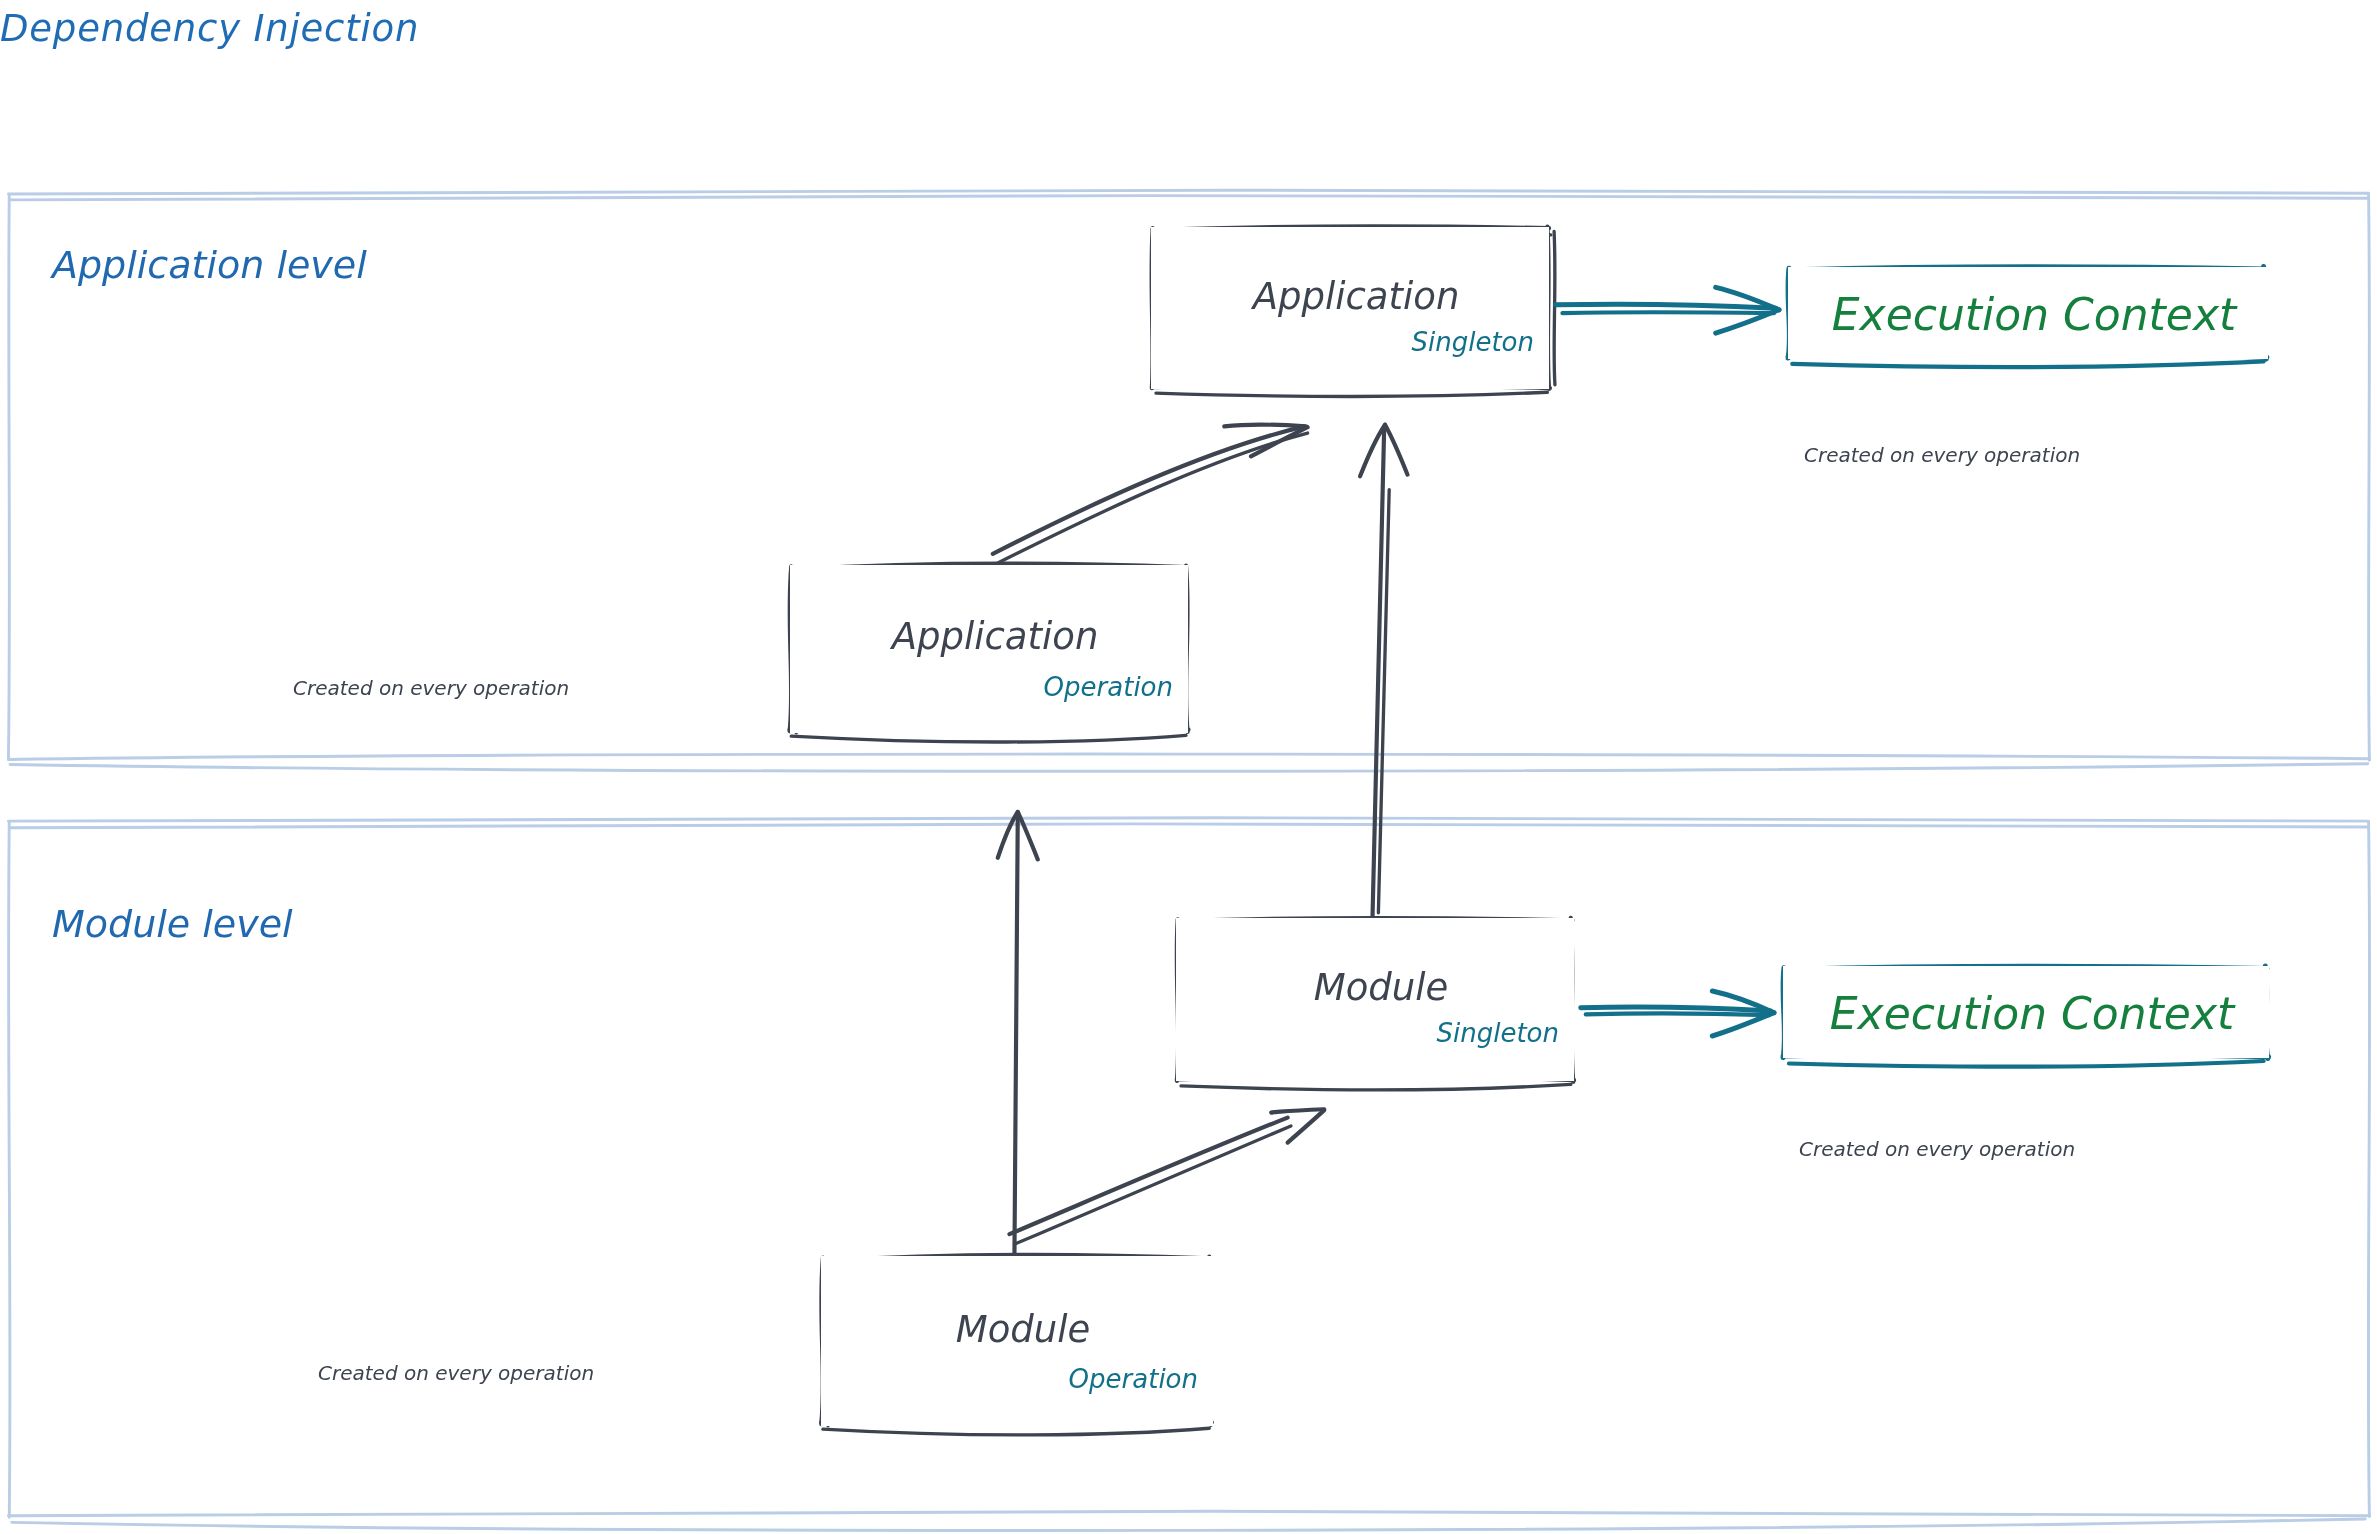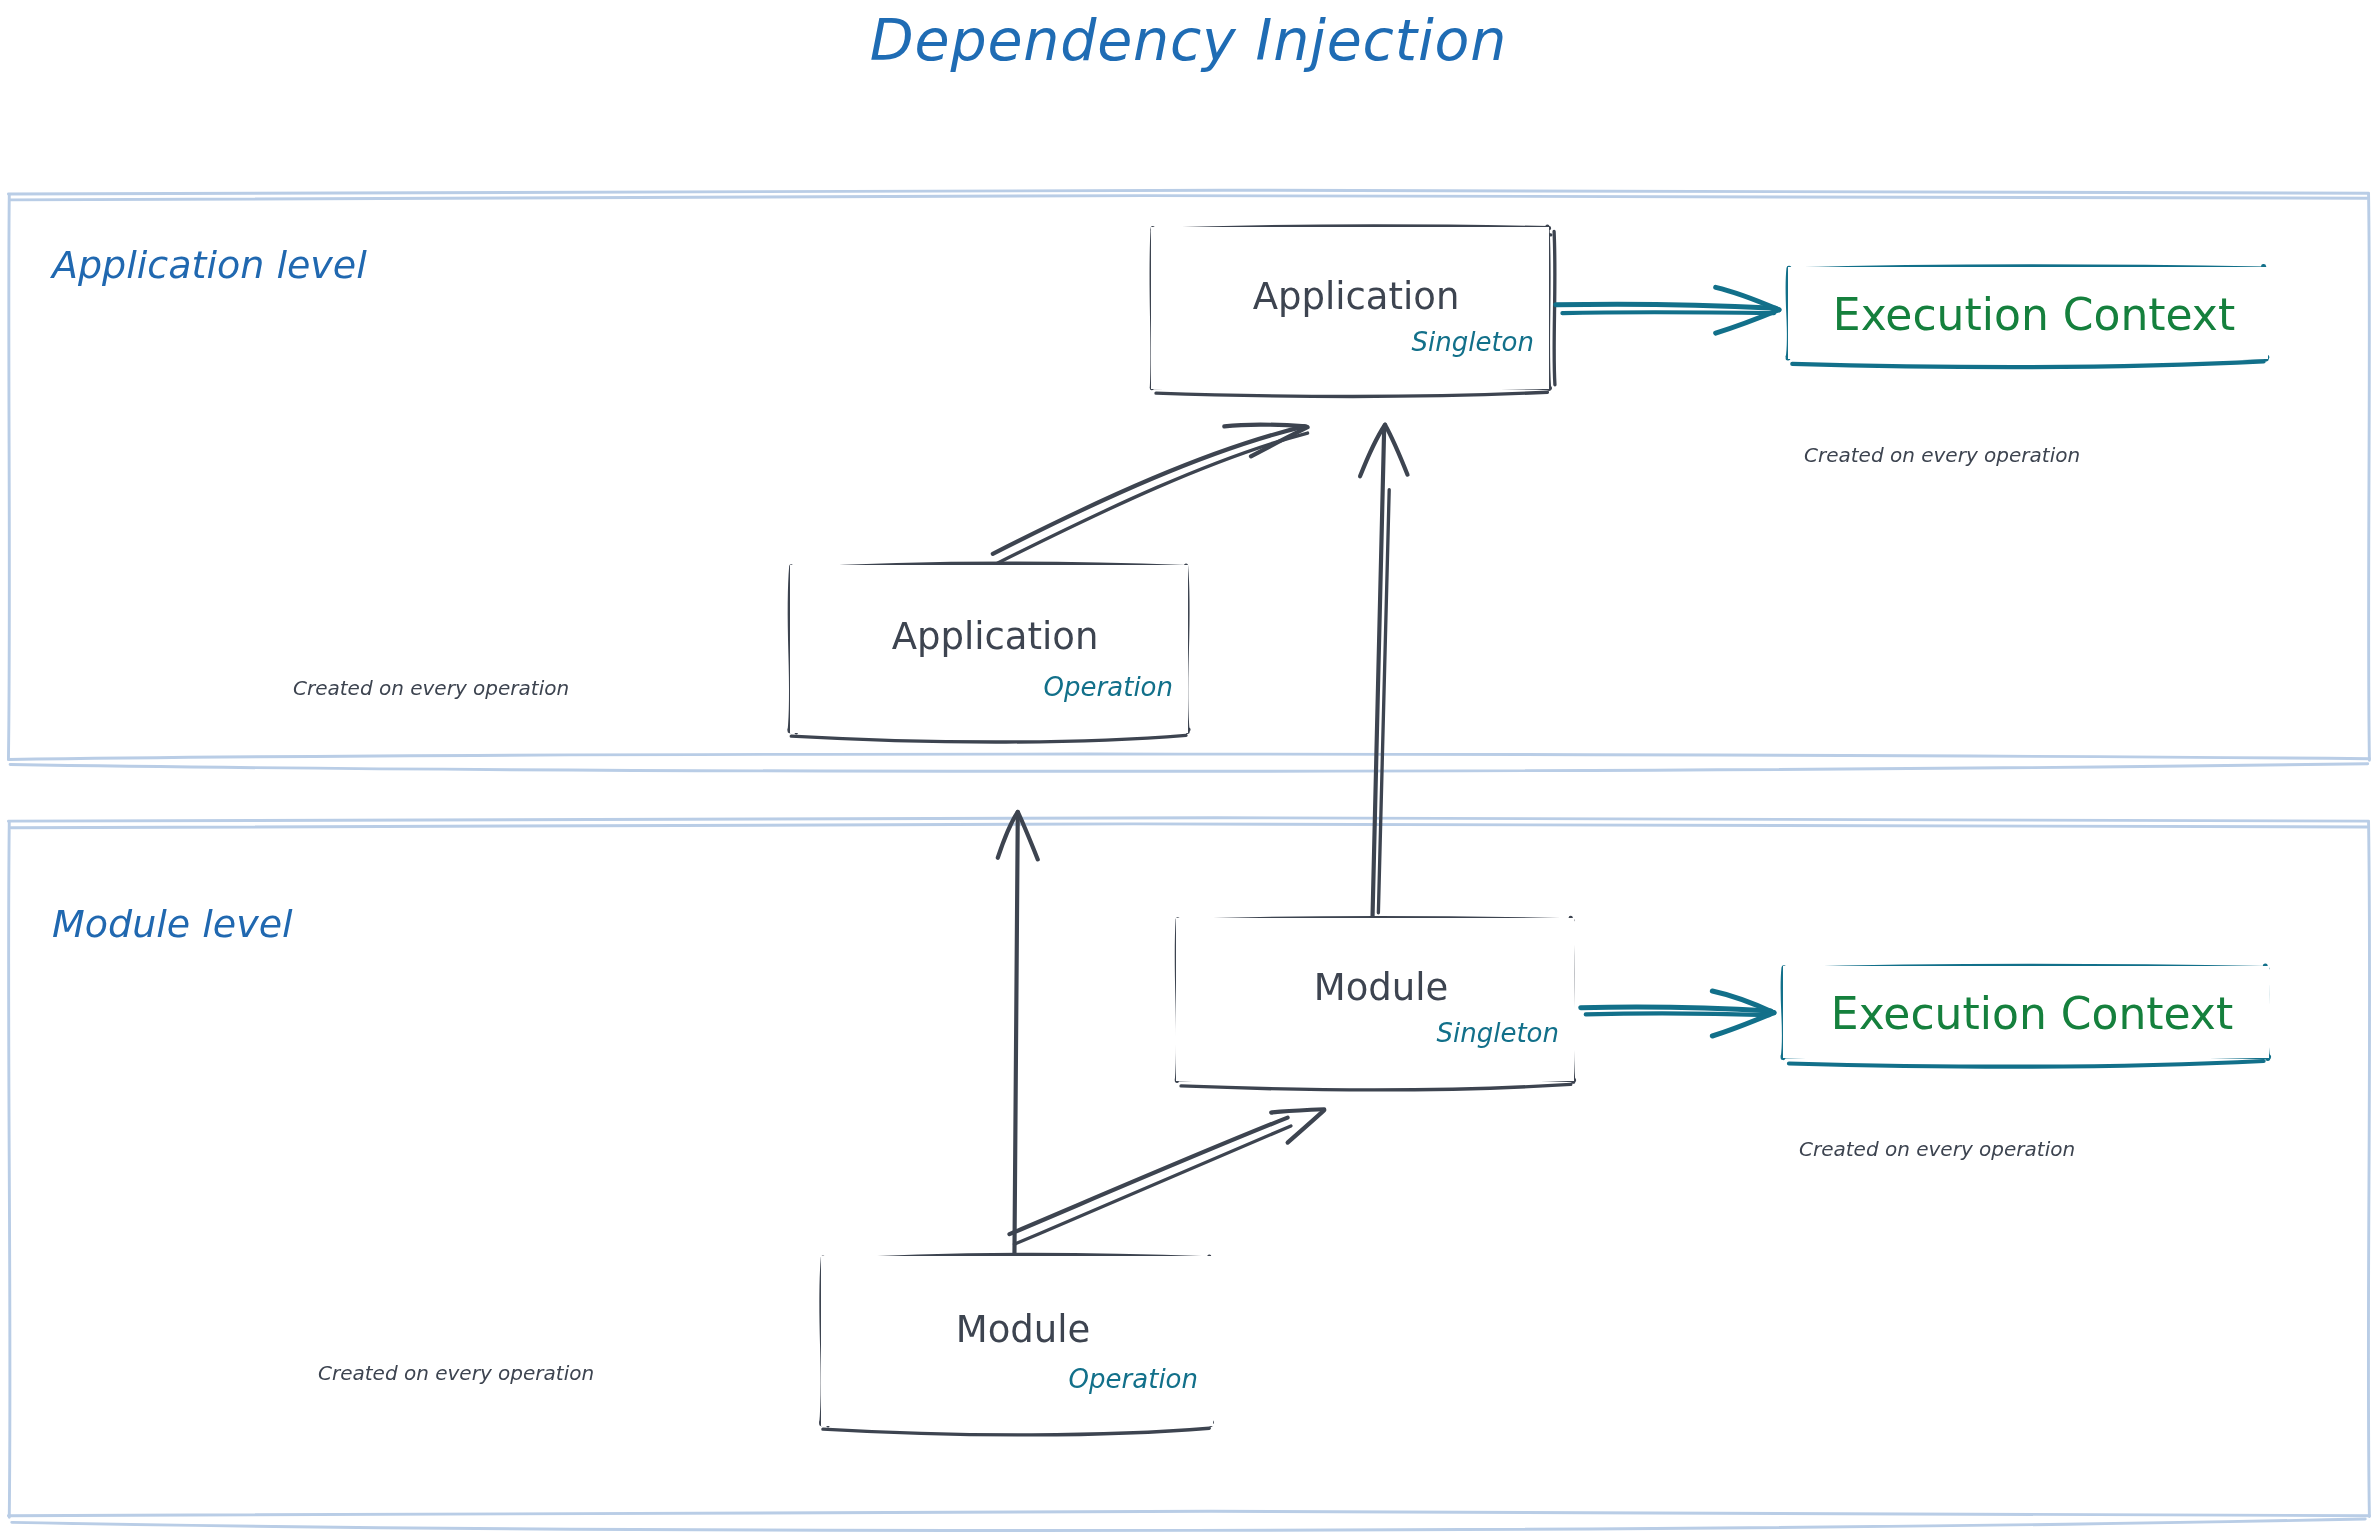--- a/index.html
+++ b/index.html
@@ -31,22 +31,21 @@
   }
   .txt {
     position: absolute;
     white-space: nowrap;
     font-family: "DejaVu Sans", sans-serif;
   }
   
   #doc-title {
     left: 0; top: 6.7px;
     width: 2377px;
-    text-align: center;
-    font-size: 57px;
+    font-size: 37px;
     color: #1f6cb4;
     font-style: italic;
     letter-spacing: 0.8px;
     font-weight: 500;
   }
   #doc-subtitle {
     left: 0; top: 100px;
     width: 2377px;
     text-align: center;
     font-size: 30px;
@@ -65,20 +64,21 @@
   .node {
     position: absolute;
     box-sizing: border-box;
     background: #ffffff;
   }
   .node .main-label {
     position: absolute;
     left: 12px; right: 0;
     text-align: center;
     font-size: 37px;
+    font-style: italic;
     color: #3d4450;
     white-space: nowrap;
   }
   .node .sub-label {
     position: absolute;
     right: 15px;
     text-align: right;
     font-size: 26px;
     font-style: italic;
     color: #12708a;

